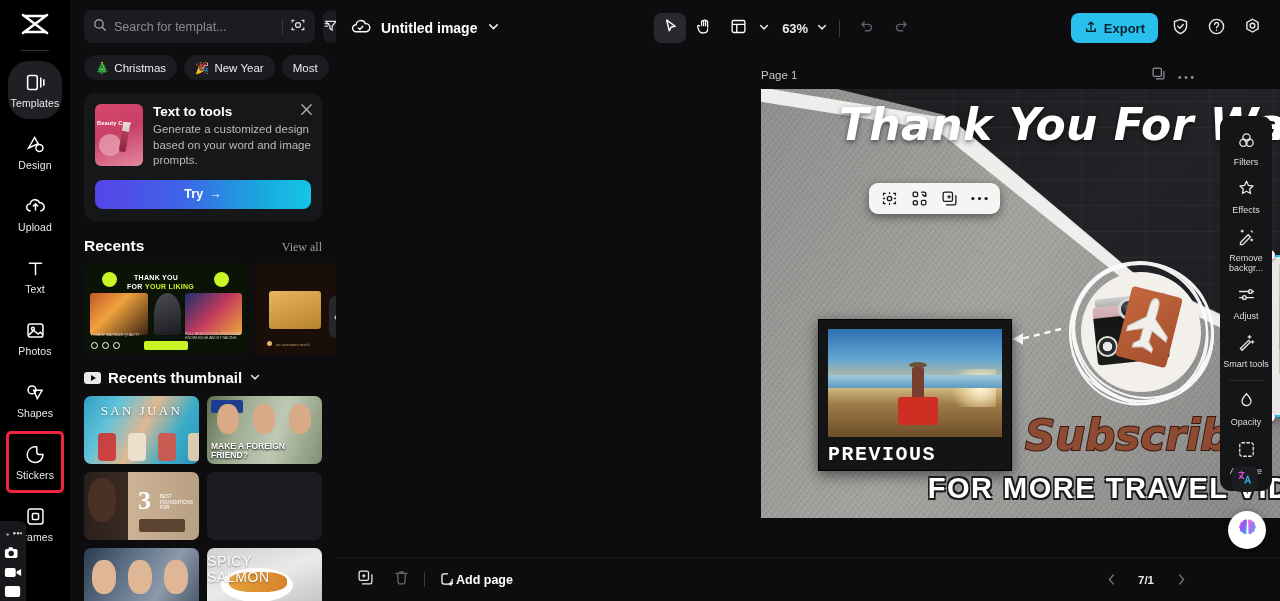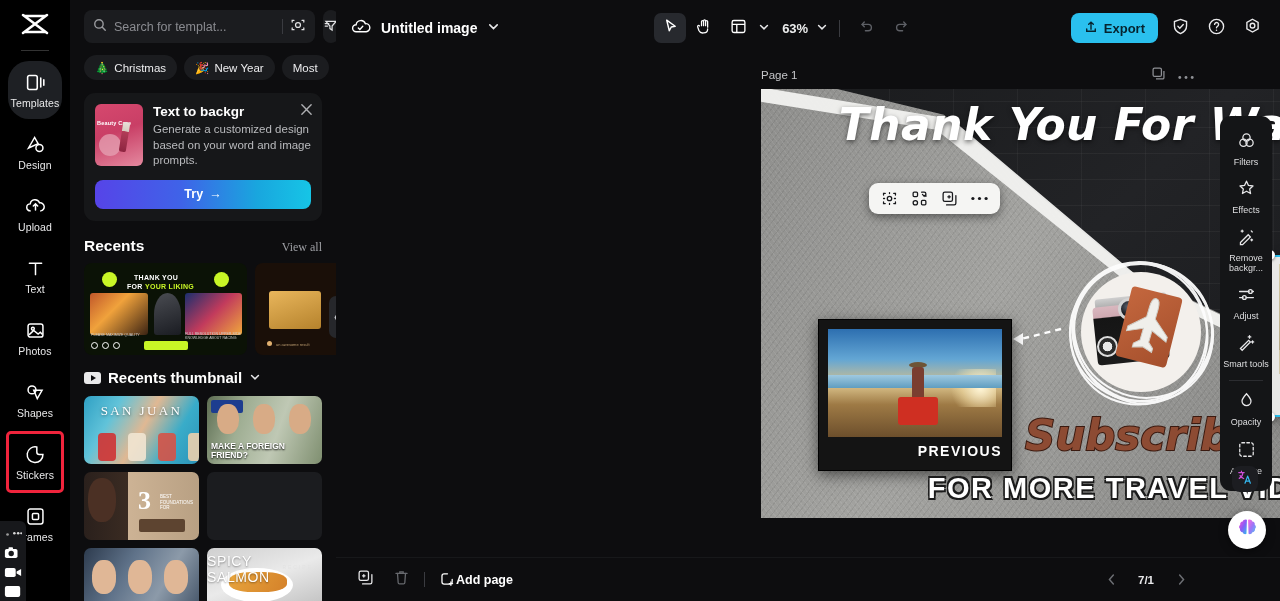--- a/index.html
+++ b/index.html
@@ -212,21 +212,21 @@
   .prev-photo {
     width: 100%; height: 108px;
     background: linear-gradient(180deg,#2d6fb0 0%, #63a6d4 28%, #d9c18a 52%, #9e7a45 70%, #6d4f2c 100%);
     position: relative; overflow: hidden;
   }
   .prev-photo .sun { position:absolute; right:6px; top:40px; width:52px;height:38px; background:radial-gradient(circle at 70% 50%, #fff6d8 0%, rgba(255,235,180,.45) 45%, transparent 72%);}
   .prev-photo .sea { position:absolute; left:0; right:0; top:46px; height:13px; background:linear-gradient(180deg,#9fc9e0,#5f9dc0); }
   .prev-photo .man { position:absolute; left:48%; top:38px; width:12px; height:52px; background:#7a3e30; border-radius:3px 3px 0 0;}
   .prev-photo .hat { position:absolute; left:46.4%; top:33px; width:18px; height:6px; background:#6e5436; border-radius:50%;}
   .prev-photo .bag { position:absolute; left:40%; top:68px; width:40px; height:28px; background:#cf2f22; border-radius:3px;}
-  .prev-cap { text-align: right; font-size: 14px; font-weight: bold; color: #fff; letter-spacing: 1.5px; margin-top: 6px; font-family:Liberation Sans, sans-serif;}
+  .prev-cap { text-align: left; font-size: 20px; font-weight: bold; color: #fff; letter-spacing: 1.5px; margin-top: 6px; font-family:Liberation Mono, monospace;}
 
   
   .next-wrap { position: absolute; left: 511px; top: 168px; width: 198px; height: 158px; }
   .next-card { width: 100%; height: 100%; background: #e8e8e6; padding: 7px 7px 0; box-shadow: 0 4px 14px rgba(0,0,0,.45); }
   .next-photo {
     width: 100%; height: 110px; position: relative; overflow: hidden;
     background: linear-gradient(100deg,#cbbf9c 0%, #dcd3b5 22%, #9ab4c8 42%, #d8b6a8 62%, #e0c9bc 80%, #bfae96 100%);
   }
   .next-photo .bld1 { position:absolute; left:0; top:0; width:33%; height:78%; background:linear-gradient(180deg,#d8cda8,#b5a885); }
   .next-cap { text-align: center; font-size: 19px; font-weight: bold; color: #2a2a2a; letter-spacing: 2.2px; margin-top: 6px; }
@@ -459,21 +459,21 @@
     </div>
 
     <div class="promo">
       <div class="promo-top">
         <div class="promo-thumb">
           <span class="tt">Beauty Care</span>
           <span class="circ"></span>
           <span class="lipstick"></span>
         </div>
         <div>
-          <div class="promo-title">Text to backgr</div>
+          <div class="promo-title">Text to tools</div>
           <div class="promo-desc">Generate a customized design based on your word and image prompts.</div>
         </div>
       </div>
       <div class="promo-close">
         <svg width="13" height="13" viewBox="0 0 14 14" stroke="#c9cacd" stroke-width="1.5" stroke-linecap="round">
             <path d="M2 2l10 10M12 2L2 12"></path>
           </svg>
       </div>
       <div class="try-btn">
         <span>Try</span>

